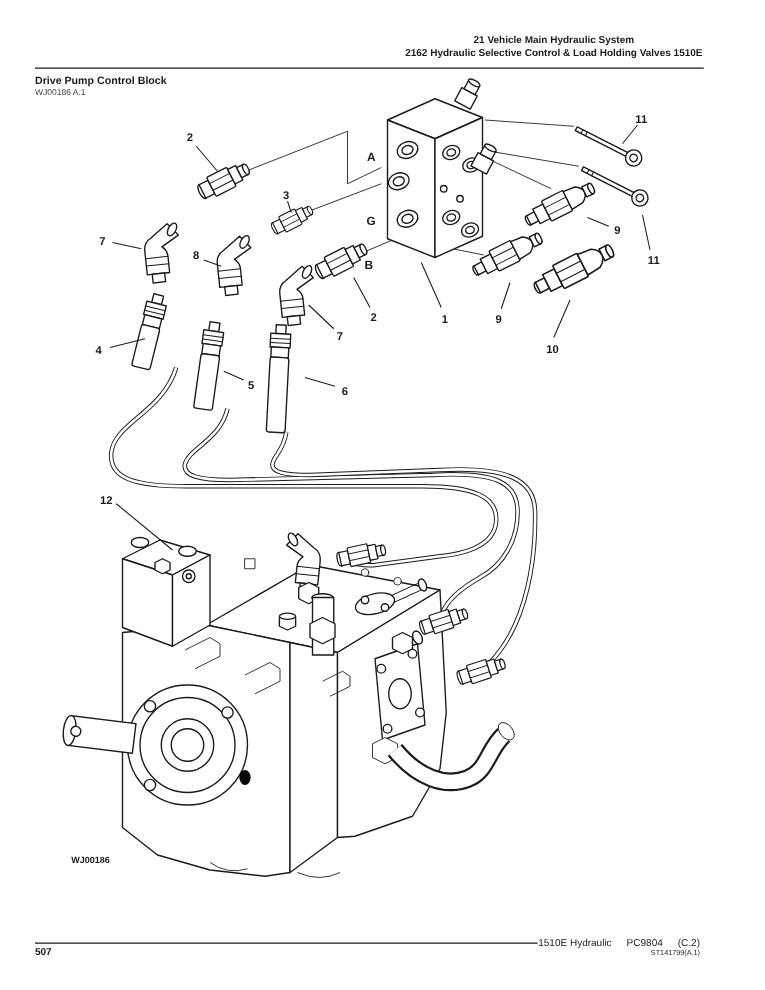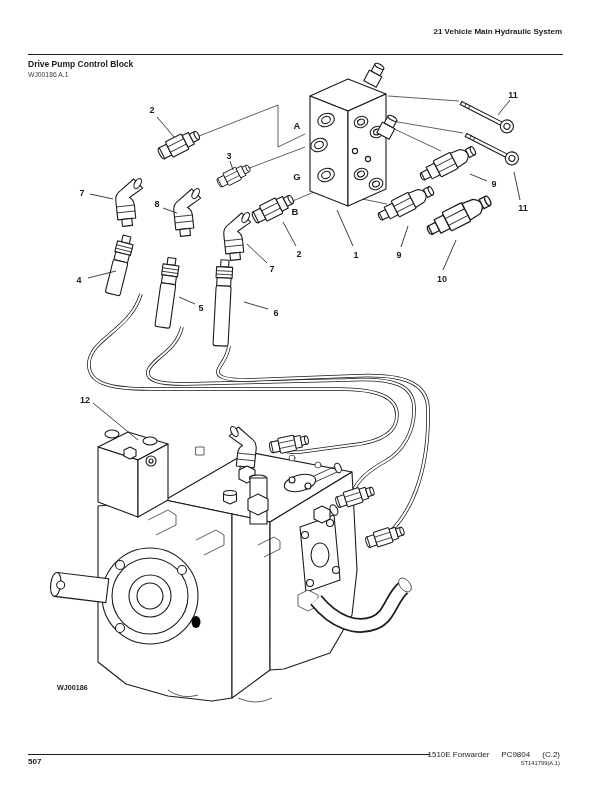--- a/index.html
+++ b/index.html
@@ -33,20 +33,21 @@
   .cap{font:bold 7.2px "Liberation Sans",sans-serif;fill:#1b1b1b;}
   .det{stroke:#1b1b1b;stroke-width:0.7;fill:#fff;}
 </style>
 </head>
 <body>
 
 <div class="page">
 
   <div class="hdr">
     <div>21 Vehicle Main Hydraulic System</div>
+    <div>2162 Hydraulic Selective Control &amp; Load Holding Valves 1510E</div>
   </div>
   <div class="rule-top"></div>
 
   <div class="sec-title">Drive Pump Control Block</div>
   <div class="sec-sub">WJ00186 A.1</div>
 
   <svg class="fig" viewBox="0 0 612 792">
 
     <defs>
       <g id="fit-straight" class="pp">
@@ -310,17 +311,17 @@
       <text class="portlbl" x="297" y="180">G</text>
       <text class="portlbl" x="295" y="215">B</text>
     </g>
 
     <text class="cap" x="57" y="690">WJ00186</text>
   </svg>
 
   <div class="rule-bot"></div>
   <div class="pgnum">507</div>
   <div class="foot-r">
-    <div><span>1510E Forwarder</span><span class="gap"></span><span>PC9804</span><span class="gap"></span><span>(C.2)</span></div>
+    <div><span>1510E Hydraulic</span><span class="gap"></span><span>PC9804</span><span class="gap"></span><span>(C.2)</span></div>
     <div class="foot-ref">ST141799(A.1)</div>
   </div>
 
 </div>
 
 </body></html>

